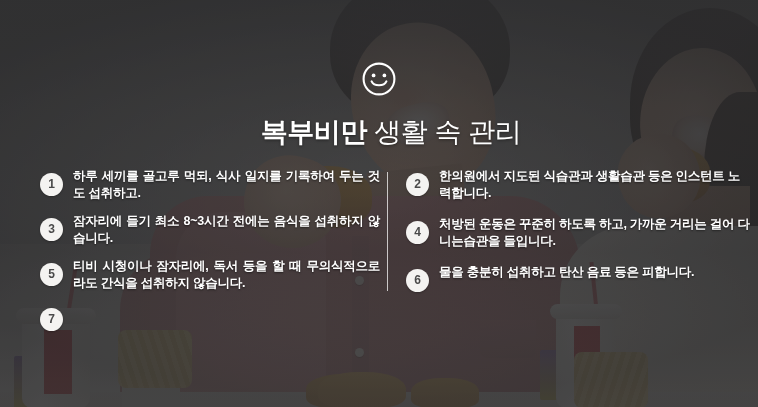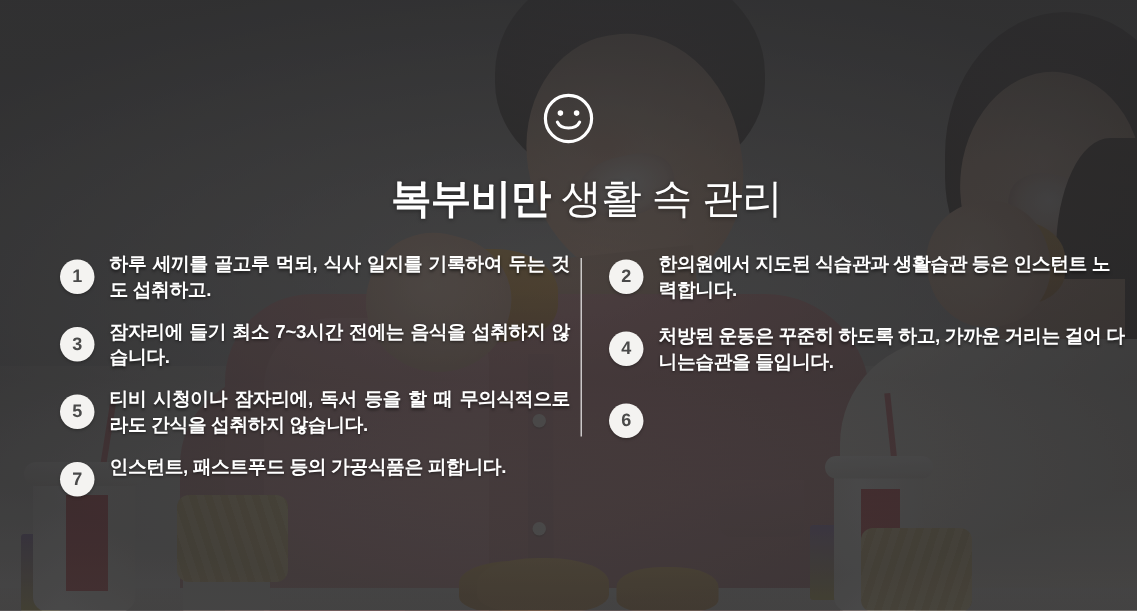--- a/index.html
+++ b/index.html
@@ -290,47 +290,47 @@
 
     <div class="col col-left">
 
       <div class="tip tip-just">
         <div class="tip-badge">1</div>
         <div class="tip-text">하루 세끼를 골고루 먹되, 식사 일지를 기록하여 두는 것도 섭취하고.</div>
       </div>
 
       <div class="tip tip-just">
         <div class="tip-badge">3</div>
-        <div class="tip-text">잠자리에 들기 최소 7~3시간 전에는 음식을 섭취하지 않습니다.</div>
+        <div class="tip-text">잠자리에 들기 최소 8~3시간 전에는 음식을 섭취하지 않습니다.</div>
       </div>
 
       <div class="tip tip-just">
         <div class="tip-badge">5</div>
         <div class="tip-text">티비 시청이나 잠자리에, 독서 등을 할 때 무의식적으로 라도 간식을 섭취하지 않습니다.</div>
       </div>
 
       <div class="tip">
         <div class="tip-badge">7</div>
-        <div class="tip-text">인스턴트, 패스트푸드 등의 가공식품은 피합니다.</div>
       </div>
 
     </div>
 
     <div class="col col-right">
 
       <div class="tip">
         <div class="tip-badge">2</div>
         <div class="tip-text">한의원에서 지도된 식습관과 생활습관 등은 인스턴트 노력합니다.</div>
       </div>
 
       <div class="tip">
         <div class="tip-badge">4</div>
         <div class="tip-text">처방된 운동은 꾸준히 하도록 하고, 가까운 거리는 걸어 다니는습관을 들입니다.</div>
       </div>
 
       <div class="tip">
         <div class="tip-badge">6</div>
+        <div class="tip-text">물을 충분히 섭취하고 탄산 음료 등은 피합니다.</div>
       </div>
 
     </div>
 
   </div>
 </div>
 
 </body></html>

